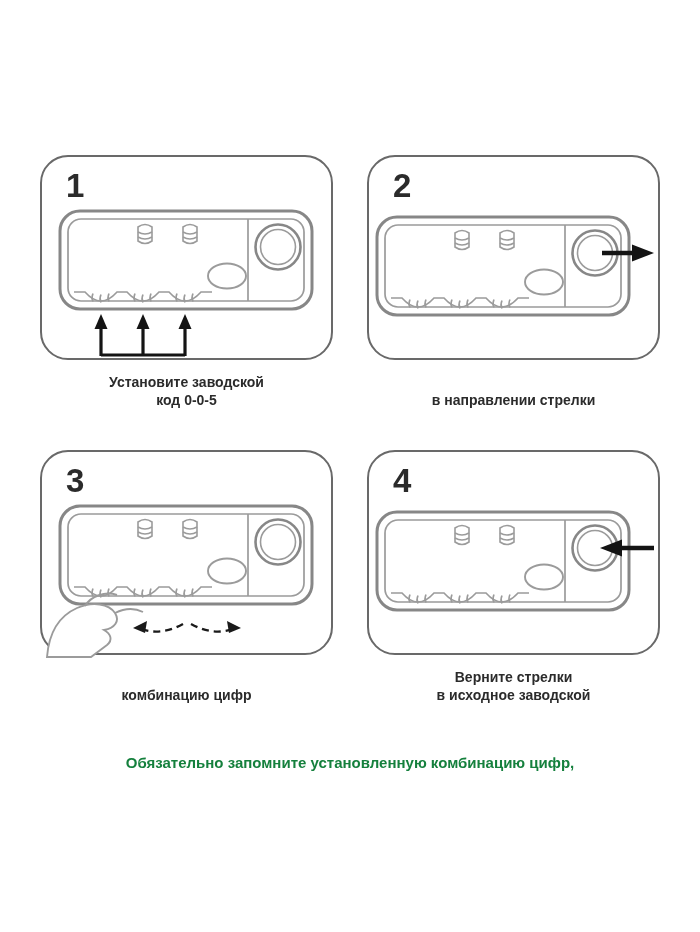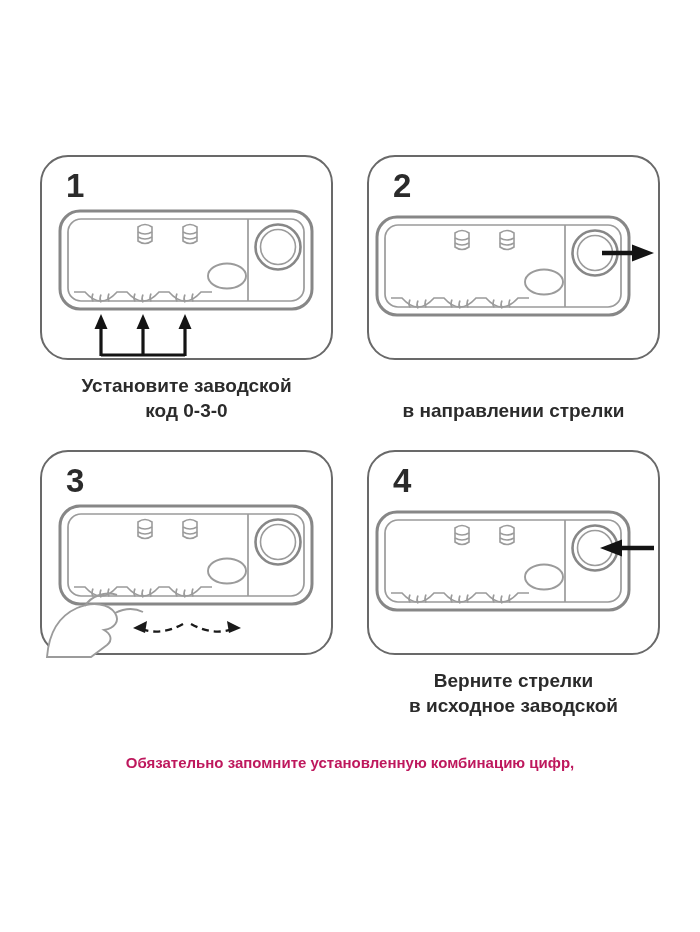--- a/index.html
+++ b/index.html
@@ -16,25 +16,25 @@
   }
   .step-number{
     position:absolute; top:10px; left:24px;
     font-size:33px; font-weight:bold; color:#2b2b2b;
   }
   .illu{ position:absolute; overflow:visible; }
   .illu.centered{ left:50%; transform:translateX(-50%); top:50px; }
   .illu.wide{ left:5px; top:56px; }
   .caption{
     margin-top:13px; min-height:77px; text-align:center;
-    font-size:19px; line-height:1.32; font-weight:bold; color:#2b2b2b;
+    font-size:14px; line-height:1.32; font-weight:bold; color:#2b2b2b;
   }
   .footer{
     margin-top:6px; text-align:center;
-    font-size:15px; line-height:1.55; font-weight:bold; color:#be185d;
+    font-size:15px; line-height:1.55; font-weight:bold; color:#15803d;
   }
 </style>
 </head>
 <body>
 
 <svg width="0" height="0" style="position:absolute" aria-hidden="true">
   <defs>
     <g id="lock">
       <rect x="3" y="4" width="252" height="98" rx="20" fill="#ffffff" stroke="#878787" stroke-width="3"></rect>
       <rect x="11" y="12" width="236" height="82" rx="13" fill="none" stroke="#9b9b9b" stroke-width="1.7"></rect>
@@ -80,21 +80,21 @@
             <path d="M86,149 V121" fill="none"></path>
             <path d="M128,149 V121" fill="none"></path>
             <polygon points="44,107 37.5,122 50.5,122" stroke="none"></polygon>
             <polygon points="86,107 79.5,122 92.5,122" stroke="none"></polygon>
             <polygon points="128,107 121.5,122 134.5,122" stroke="none"></polygon>
           </g>
         </svg>
       </div>
       <div class="caption">
         <span>Установите заводской</span><br>
-        <span>код 0-3-0</span>
+        <span>код 0-0-5</span>
       </div>
     </div>
 
     <div class="step">
       <div class="panel">
         <div class="step-number">2</div>
         <svg class="illu wide" width="284" height="110" viewBox="0 0 284 110">
           <use href="#lock"></use>
           <g stroke="#141414" stroke-width="4.5" fill="#141414">
             <path d="M228,40 H262" fill="none"></path>
@@ -121,20 +121,21 @@
           <g fill="#1a1a1a">
             <path d="M126,122 Q104,134 84,127" fill="none" stroke="#1a1a1a" stroke-width="2.4" stroke-dasharray="7 5"></path>
             <polygon points="76,126 90,119 88,131"></polygon>
             <path d="M134,122 Q156,134 176,127" fill="none" stroke="#1a1a1a" stroke-width="2.4" stroke-dasharray="7 5"></path>
             <polygon points="184,126 170,119 172,131"></polygon>
           </g>
         </svg>
       </div>
       <div class="caption">
         <br>
+        <span>комбинацию цифр</span>
       </div>
     </div>
 
     <div class="step">
       <div class="panel">
         <div class="step-number">4</div>
         <svg class="illu wide" width="284" height="110" viewBox="0 0 284 110">
           <use href="#lock"></use>
           <g stroke="#141414" stroke-width="4.5" fill="#141414">
             <path d="M244,40 H280" fill="none"></path>

